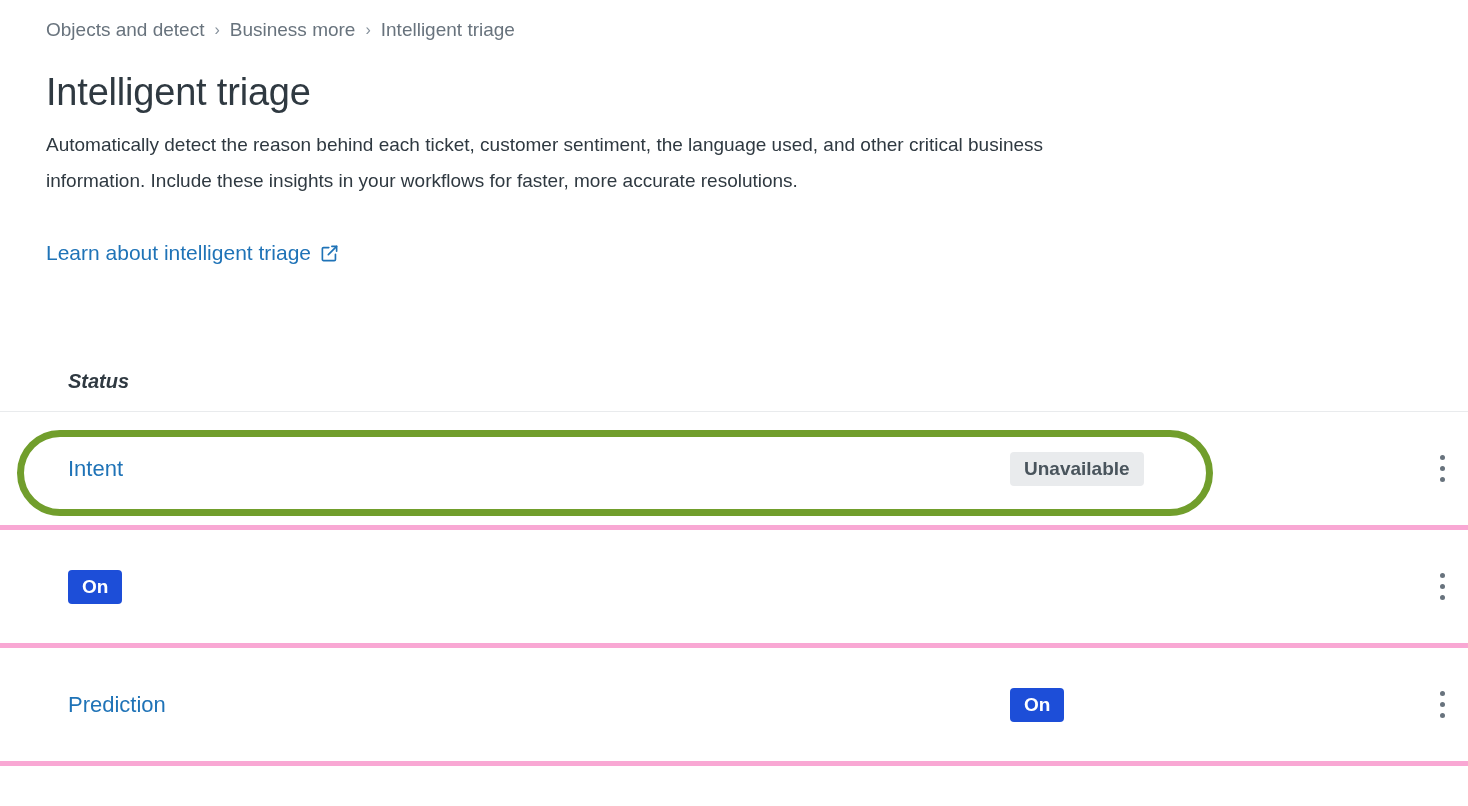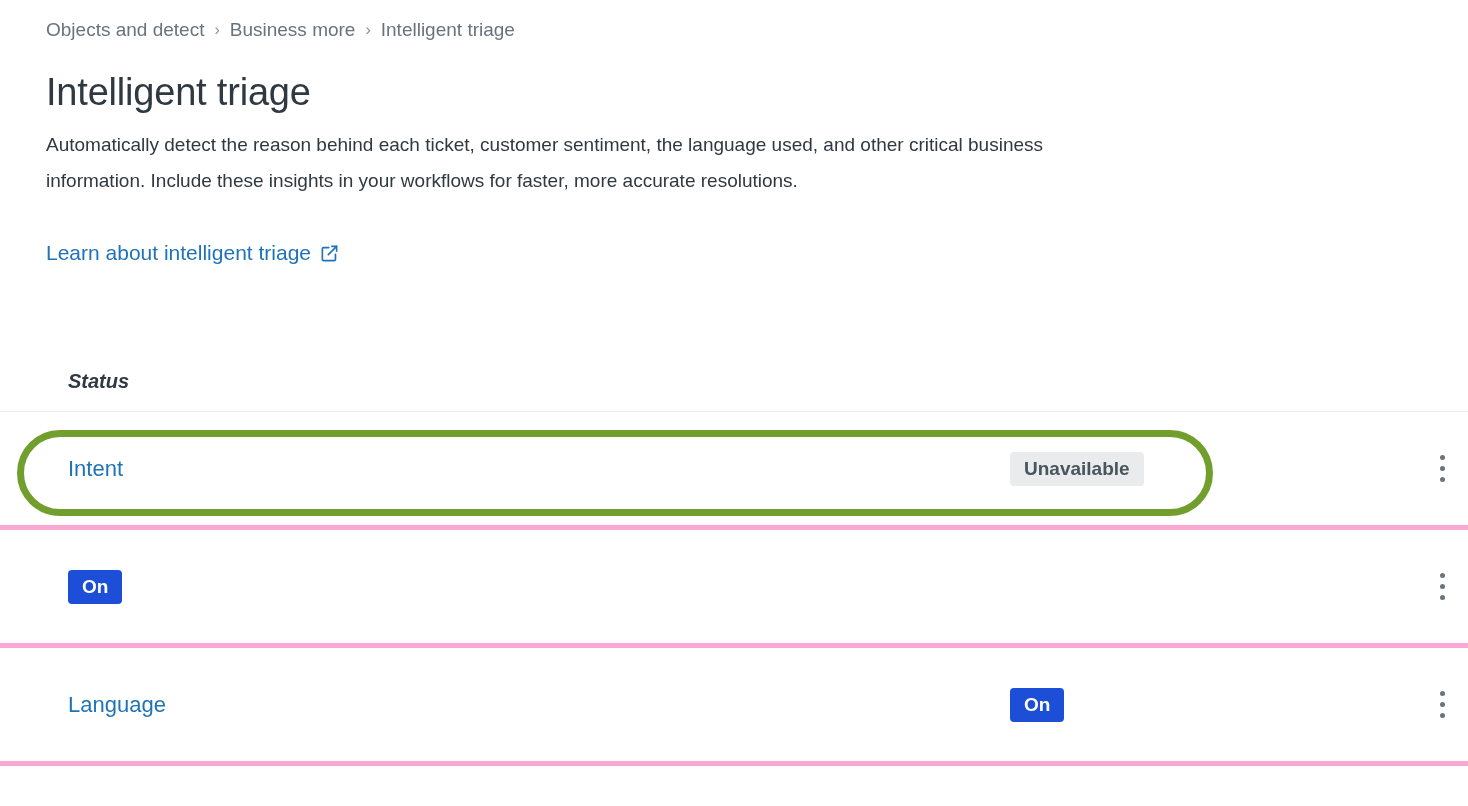--- a/index.html
+++ b/index.html
@@ -239,21 +239,21 @@
     </div>
     <button class="kebab">
       <i></i>
       <i></i>
       <i></i>
     </button>
   </div>
 
   <div class="row">
     <div class="cell-prediction">
-      <a class="pred-link" href="#">Language</a>
+      <a class="pred-link" href="#">Prediction</a>
     </div>
     <div class="cell-status">
       <span class="badge badge-on">On</span>
     </div>
     <button class="kebab">
       <i></i>
       <i></i>
       <i></i>
     </button>
   </div>

